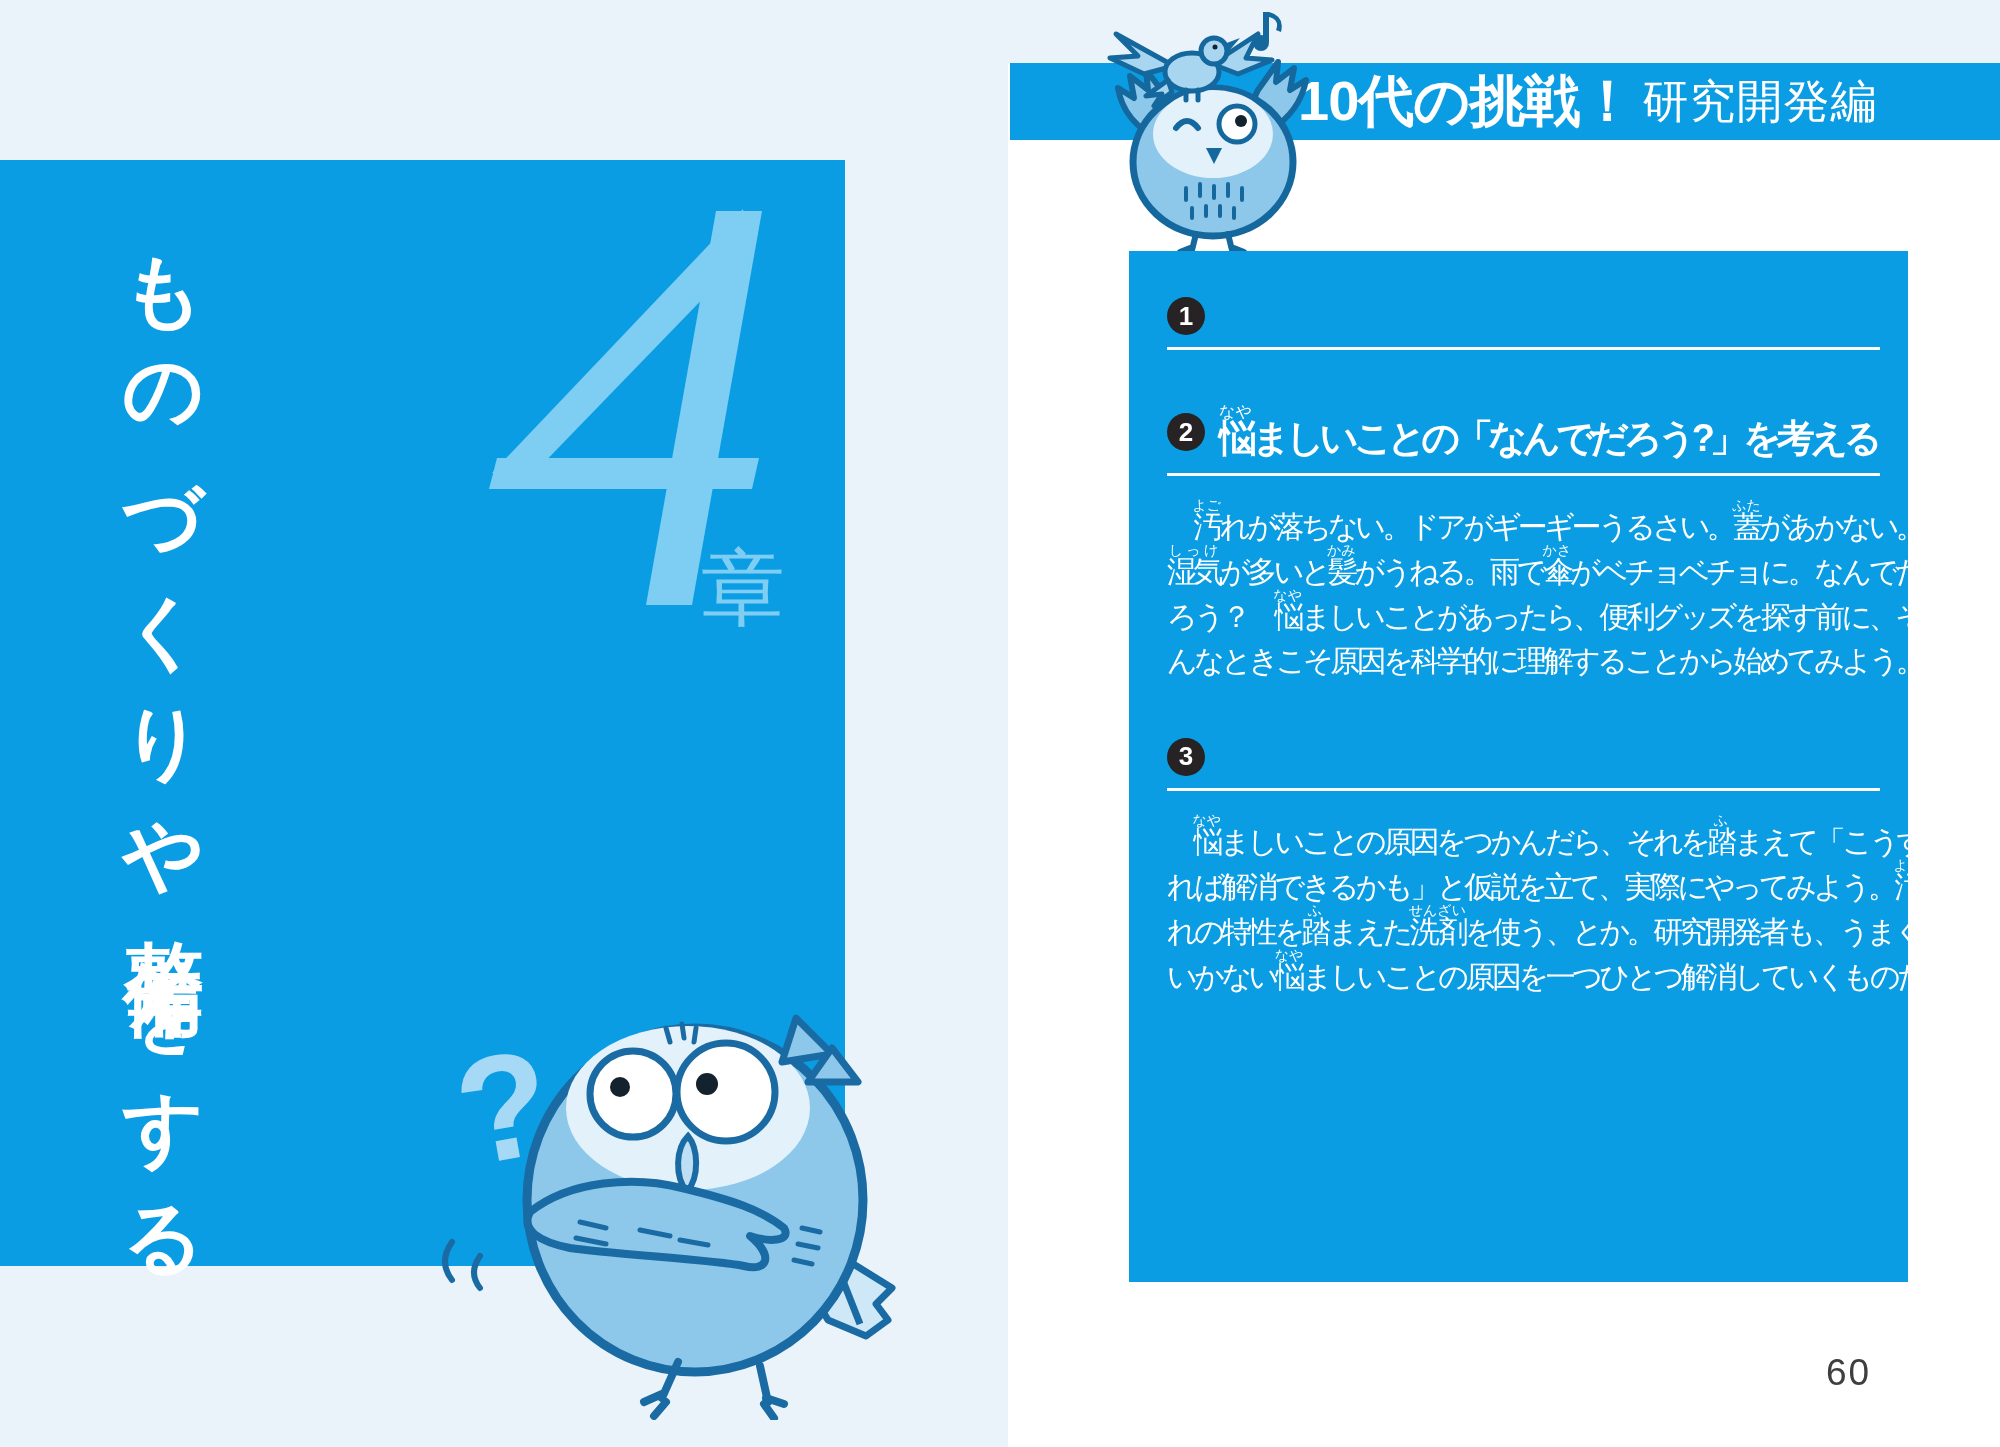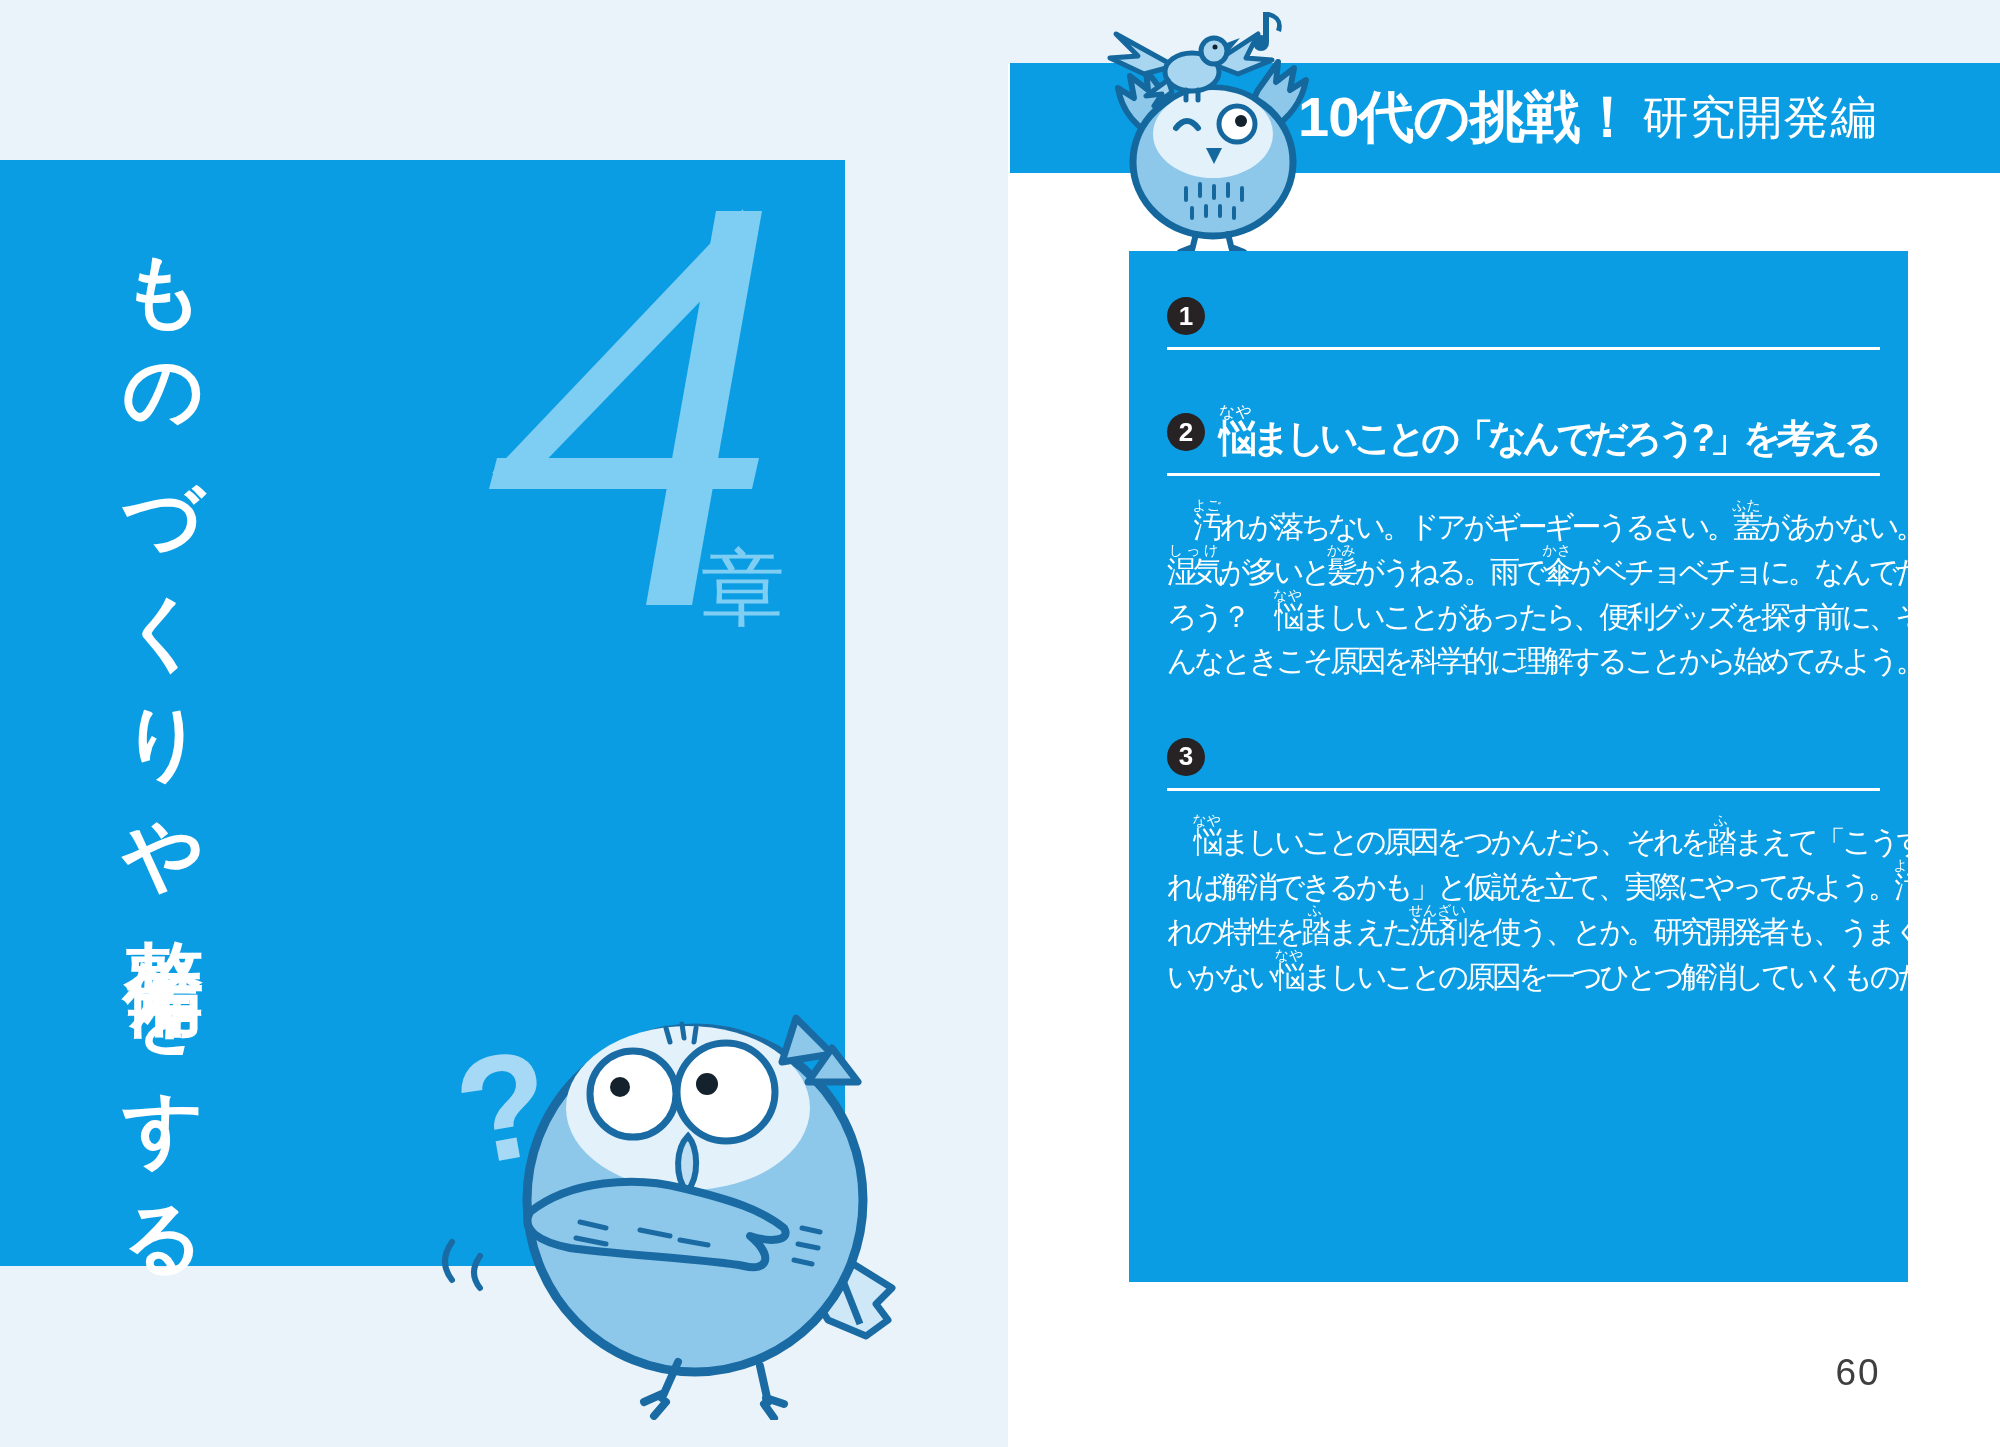--- a/index.html
+++ b/index.html
@@ -13,21 +13,21 @@
 
   
   .chapter-panel{left:0;top:160px;width:845px;height:1106px;background:#0a9de3;
                  border-bottom-right-radius:52px;}
   .v-title{left:124px;top:198px;height:1080px;writing-mode:vertical-rl;
            text-orientation:upright;color:#ffffff;font-size:80px;font-weight:bold;
            letter-spacing:22px;line-height:1;}
   .ch-suffix{left:701px;top:546px;font-size:84px;color:#7ecdf2;line-height:1;}
 
   
-  .header-bar{left:1010px;top:63px;width:990px;height:110px;background:#0a9de3;
+  .header-bar{left:1010px;top:63px;width:990px;height:77px;background:#0a9de3;
               display:flex;align-items:center;padding-left:288px;box-sizing:border-box;}
   .hdr-main{color:#fff;font-size:56px;font-weight:bold;letter-spacing:-1px;}
   .hdr-sub{color:#fff;font-size:46px;margin-left:8px;letter-spacing:1px;}
 
   
   .content-box{left:1129px;top:251px;width:779px;height:1031px;background:#0a9de3;
                box-sizing:border-box;padding:46px 28px 0 38px;color:#fff;}
   .sec + .sec{margin-top:54px;}
   .sec-head{display:flex;align-items:center;gap:14px;border-bottom:3px solid #ffffff;
             padding-bottom:12px;}
@@ -35,21 +35,21 @@
          color:#ffffff;font-size:26px;font-weight:bold;display:flex;
          align-items:center;justify-content:center;}
   .sec-title{margin:0;font-size:38px;font-weight:bold;letter-spacing:-5px;
              line-height:1.15;white-space:nowrap;}
   .sec-body{margin:22px 0 0;font-size:30px;letter-spacing:-3.5px;line-height:44.5px;
             white-space:nowrap;}
   ruby{ruby-position:over;}
   .sec-body rt{font-size:14px;letter-spacing:0;font-weight:normal;}
   .sec-title rt{font-size:16px;letter-spacing:0;font-weight:normal;}
 
-  .page-num{left:1826px;top:1352px;width:64px;text-align:center;font-size:37px;
+  .page-num{left:1826px;top:1352px;width:64px;font-size:37px;
             color:#3f3f3f;letter-spacing:2px;}
 
   svg text{font-family:"Liberation Sans",sans-serif;}
 </style>
 </head>
 <body>
 
 <div class="canvas">
 
   <div class="abs left-bg"></div>

